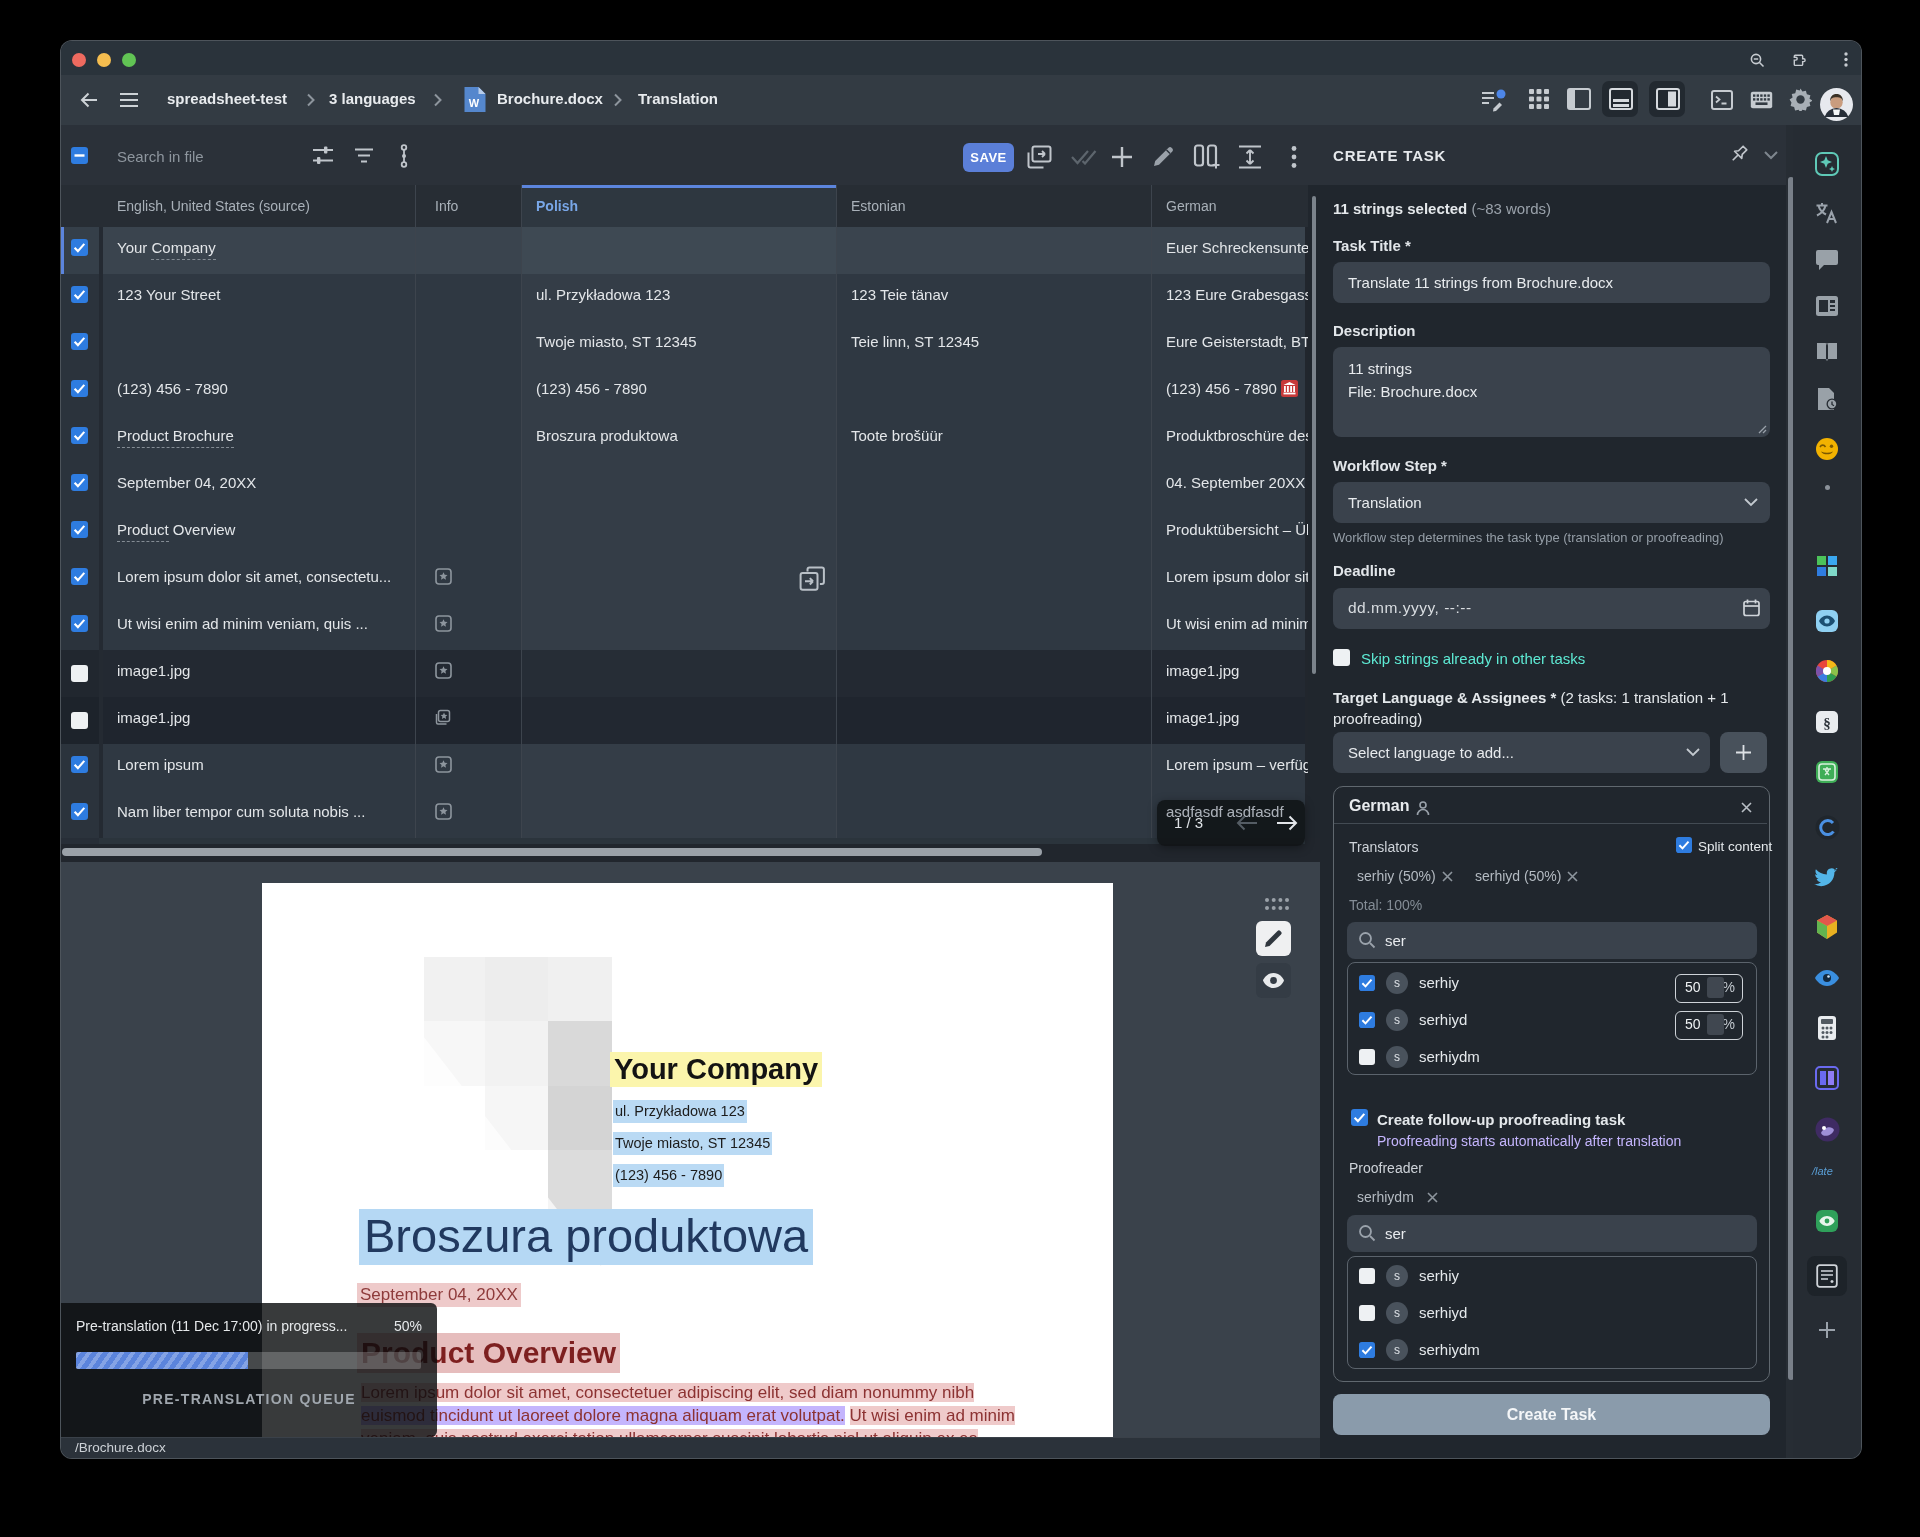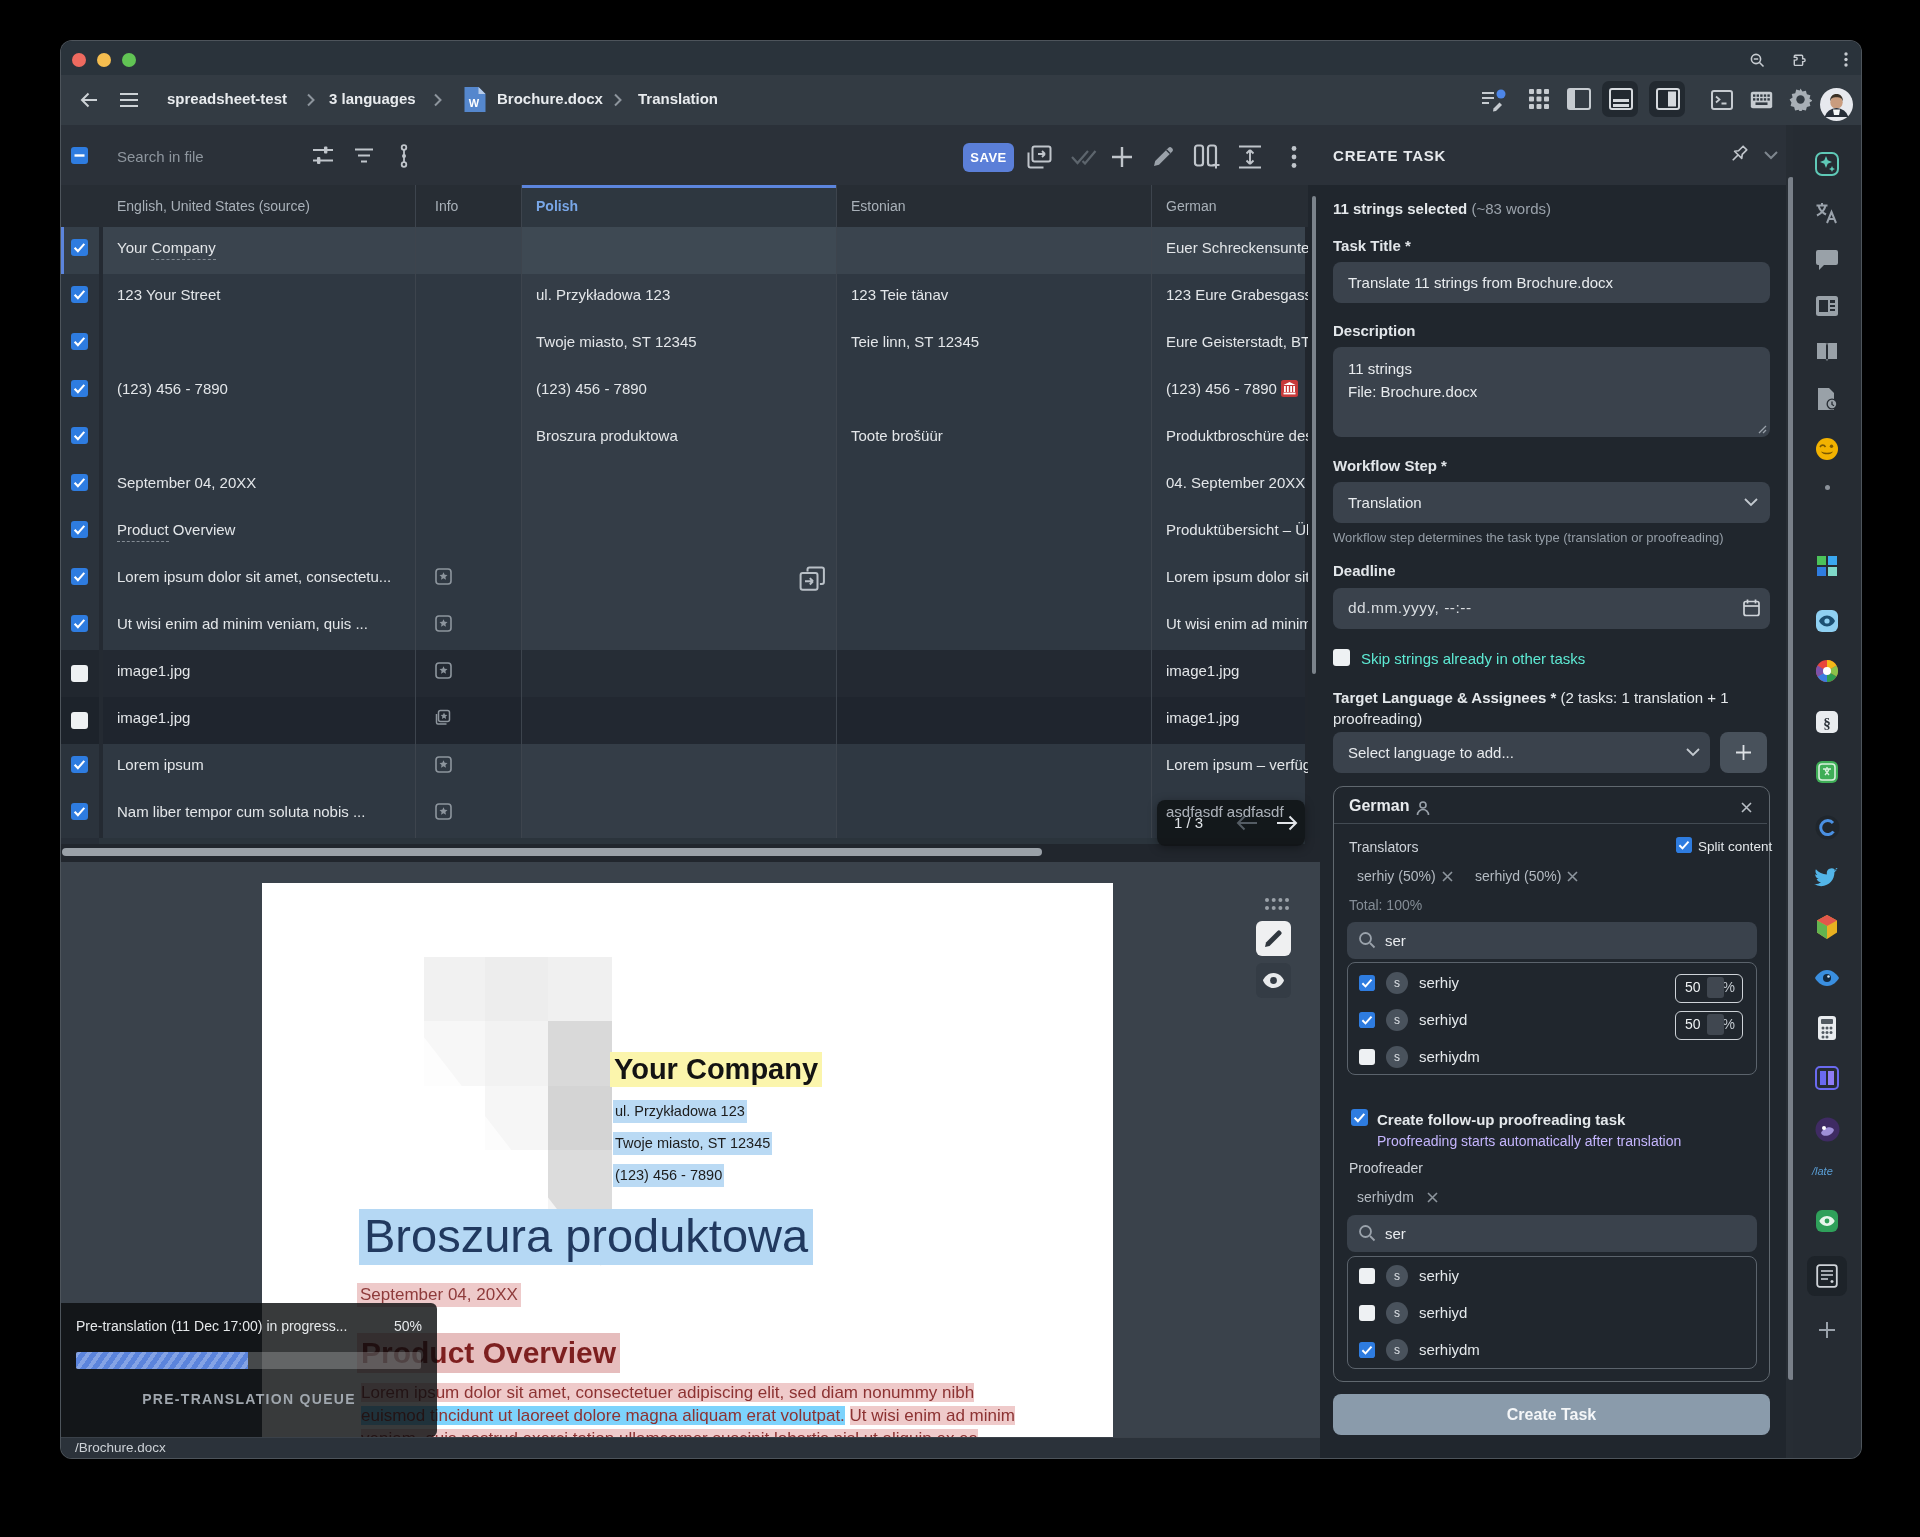--- a/index.html
+++ b/index.html
@@ -288,20 +288,21 @@
           </svg></div>
     </div>
     <div class="a" style="left:0;top:230px;width:1244px;height:47px;background:#2f3842;border-bottom:1px solid #3d444d">
       <div class="a" style="left:0;top:0;width:38px;height:47px;background:#2b333c"></div>
       <div class="a" style="left:38px;top:0;width:4px;height:47px;background:#242a32"></div>
       <div class="a" style="left:461px;top:0;width:314px;height:47px;background:#343d47"></div>
     <svg class="a" style="left:10px;top:12px" width="17" height="17" viewBox="0 0 17 17">
           <rect width="17" height="17" rx="3" fill="#2e7ce0"></rect>
           <path d="M3.6 8.8l3.3 3.3 6.4-7.2" stroke="#fff" stroke-width="2.1" fill="none"></path>
         </svg>
+      <div class="cell" style="left:56px;top:0;width:296px;line-height:41px"><span class="dash">Product Brochure</span></div>
       <div class="cell" style="left:475px;top:0;width:298px;line-height:41px">Broszura produktowa</div>
       <div class="cell" style="left:790px;top:0;width:298px;line-height:41px">Toote brošüür</div>
       <div class="cell" style="left:1105px;top:0;width:142px;line-height:41px">Produktbroschüre des Unternehmens</div>
     </div>
     <div class="a" style="left:0;top:277px;width:1244px;height:47px;background:#2f3842;border-bottom:1px solid #3d444d">
       <div class="a" style="left:0;top:0;width:38px;height:47px;background:#2b333c"></div>
       <div class="a" style="left:38px;top:0;width:4px;height:47px;background:#242a32"></div>
       <div class="a" style="left:461px;top:0;width:314px;height:47px;background:#343d47"></div>
     <svg class="a" style="left:10px;top:12px" width="17" height="17" viewBox="0 0 17 17">
           <rect width="17" height="17" rx="3" fill="#2e7ce0"></rect>
@@ -459,21 +460,21 @@
 
       <div class="a" style="left:348px;top:169px;height:35px;background:#fbf5ac;padding:0 4px;font-size:29px;font-weight:bold;color:#131313;line-height:35px;white-space:nowrap">Your Company</div>
       <div class="a" style="left:351px;top:217px;height:23px;background:#badaf4;font-size:14.5px;color:#1c1c1c;line-height:23px;white-space:nowrap;padding:0 2px">ul. Przykładowa 123</div>
       <div class="a" style="left:351px;top:249px;height:23px;background:#badaf4;font-size:14.5px;color:#1c1c1c;line-height:23px;white-space:nowrap;padding:0 2px">Twoje miasto, ST 12345</div>
       <div class="a" style="left:351px;top:281px;height:23px;background:#badaf4;font-size:14.5px;color:#1c1c1c;line-height:23px;white-space:nowrap;padding:0 2px">(123) 456 - 7890</div>
 
       <div class="a" style="left:97px;top:326px;height:56px;background:#b5d8f4;font-size:47px;color:#21395f;line-height:54px;white-space:nowrap;padding:0 5px">Broszura produktowa</div>
       <div class="a" style="left:95px;top:400px;height:24px;background:#eecaca;font-size:17px;color:#8e3b3b;line-height:24px;white-space:nowrap;padding:0 3px">September 04, 20XX</div>
       <div class="a" style="left:95px;top:450px;height:40px;background:#e6bdbd;font-size:30px;font-weight:bold;color:#7d1f1f;line-height:39px;white-space:nowrap;padding:0 4px">Product Overview</div>
       <div class="a" style="left:99px;top:498px;font-size:17px;color:#8c3232;line-height:23.5px;white-space:nowrap"><span style="background:#efcaca">Lorem ipsum dolor sit amet, consectetuer adipiscing elit, sed diam nonummy nibh</span></div>
-      <div class="a" style="left:99px;top:521px;font-size:17px;color:#8c3232;line-height:23.5px;white-space:nowrap"><span style="background:#7dd3fc">euismod tincidunt ut laoreet dolore magna aliquam erat volutpat.</span> <span style="background:#efcaca">Ut wisi enim ad minim</span></div>
+      <div class="a" style="left:99px;top:521px;font-size:17px;color:#8c3232;line-height:23.5px;white-space:nowrap"><span style="background:#c4b5fd">euismod tincidunt ut laoreet dolore magna aliquam erat volutpat.</span> <span style="background:#efcaca">Ut wisi enim ad minim</span></div>
       <div class="a" style="left:99px;top:544px;font-size:17px;color:#8c3232;line-height:23.5px;white-space:nowrap"><span style="background:#efcaca">veniam, quis nostrud exerci tation ullamcorper suscipit lobortis nisl ut aliquip ex ea</span></div>
     </div>
 
     <svg class="a" style="left:1203px;top:35px" width="26" height="14" viewBox="0 0 26 14">
         <g fill="#9aa1a8">
           <circle cx="3" cy="3" r="2"></circle>
           <circle cx="9.7" cy="3" r="2"></circle>
           <circle cx="16.4" cy="3" r="2"></circle>
           <circle cx="23" cy="3" r="2"></circle>
           <circle cx="3" cy="11" r="2"></circle>

